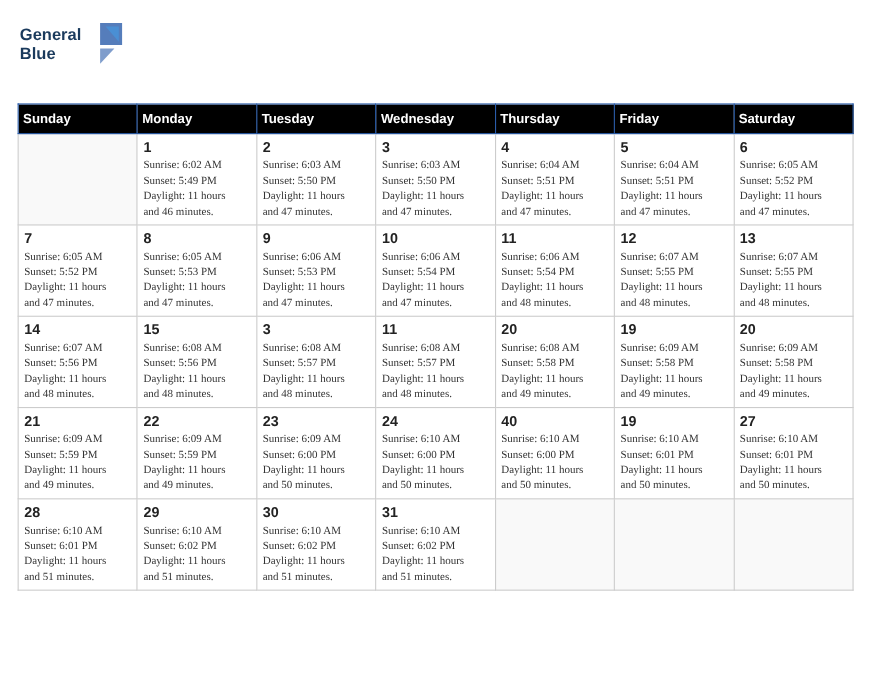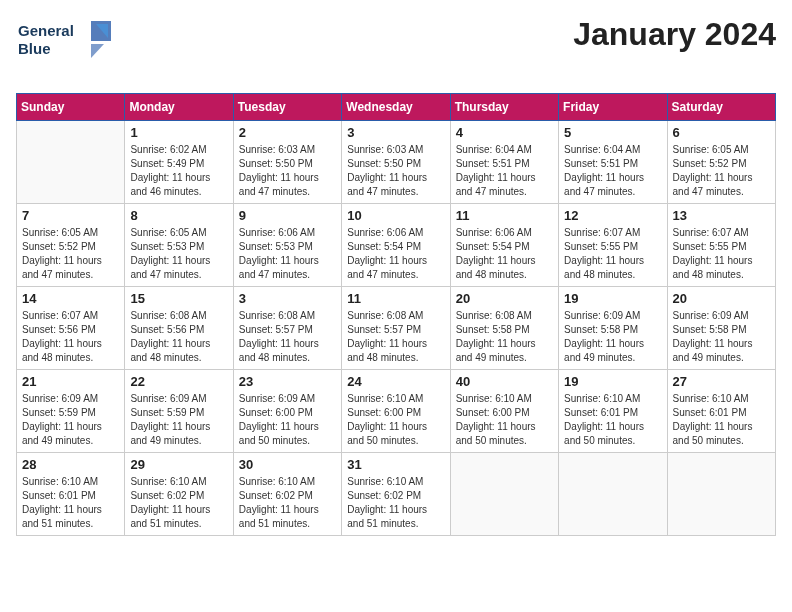--- a/index.html
+++ b/index.html
@@ -31,21 +31,21 @@
     .subtitle {
       font-size: 15px;
       color: #444;
     }
     table {
       width: 100%;
       border-collapse: collapse;
       font-size: 11px;
     }
     thead tr th {
-      background-color: #be185d;
+      background-color: #000000;
       color: #fff;
       padding: 6px 4px;
       text-align: left;
       font-size: 12px;
       font-weight: bold;
       border: 1px solid #2a5caa;
       margin-top: 45px;
     }
     tbody tr td {
       border: 1px solid #ccc;
@@ -61,40 +61,40 @@
     .day-number {
       font-size: 13px;
       font-weight: bold;
       color: #222;
       margin-bottom: 3px;
     }
     .day-info {
       font-size: 10px;
       color: #333;
       line-height: 1.4;
+      font-family: Liberation Serif, serif;
     }
   </style>
 </head>
 <body>
 
 <div class="header-area">
   <div class="logo">
     <div>
       <svg width="100" height="45" viewBox="0 0 100 45">
         <text x="2" y="20" font-family="Arial" font-size="15" font-weight="bold" fill="#1a3a5c">General</text>
         <text x="2" y="38" font-family="Arial" font-size="15" font-weight="bold" fill="#1a3a5c">Blue</text>
 
         <polygon points="75,5 95,5 95,25 75,25" fill="#2a5caa" opacity="0.8"></polygon>
         <polygon points="80,8 92,8 92,22" fill="#4a8fd4"></polygon>
         <polygon points="75,28 88,28 75,42" fill="#2a5caa" opacity="0.6"></polygon>
       </svg>
     </div>
   </div>
   <div class="title-area">
-    <div class="month-title">January 2024</div>
   </div>
 </div>
 
 <table>
   <thead>
     <tr>
     <th>Sunday</th>
         <th>Monday</th>
         <th>Tuesday</th>
         <th>Wednesday</th>

